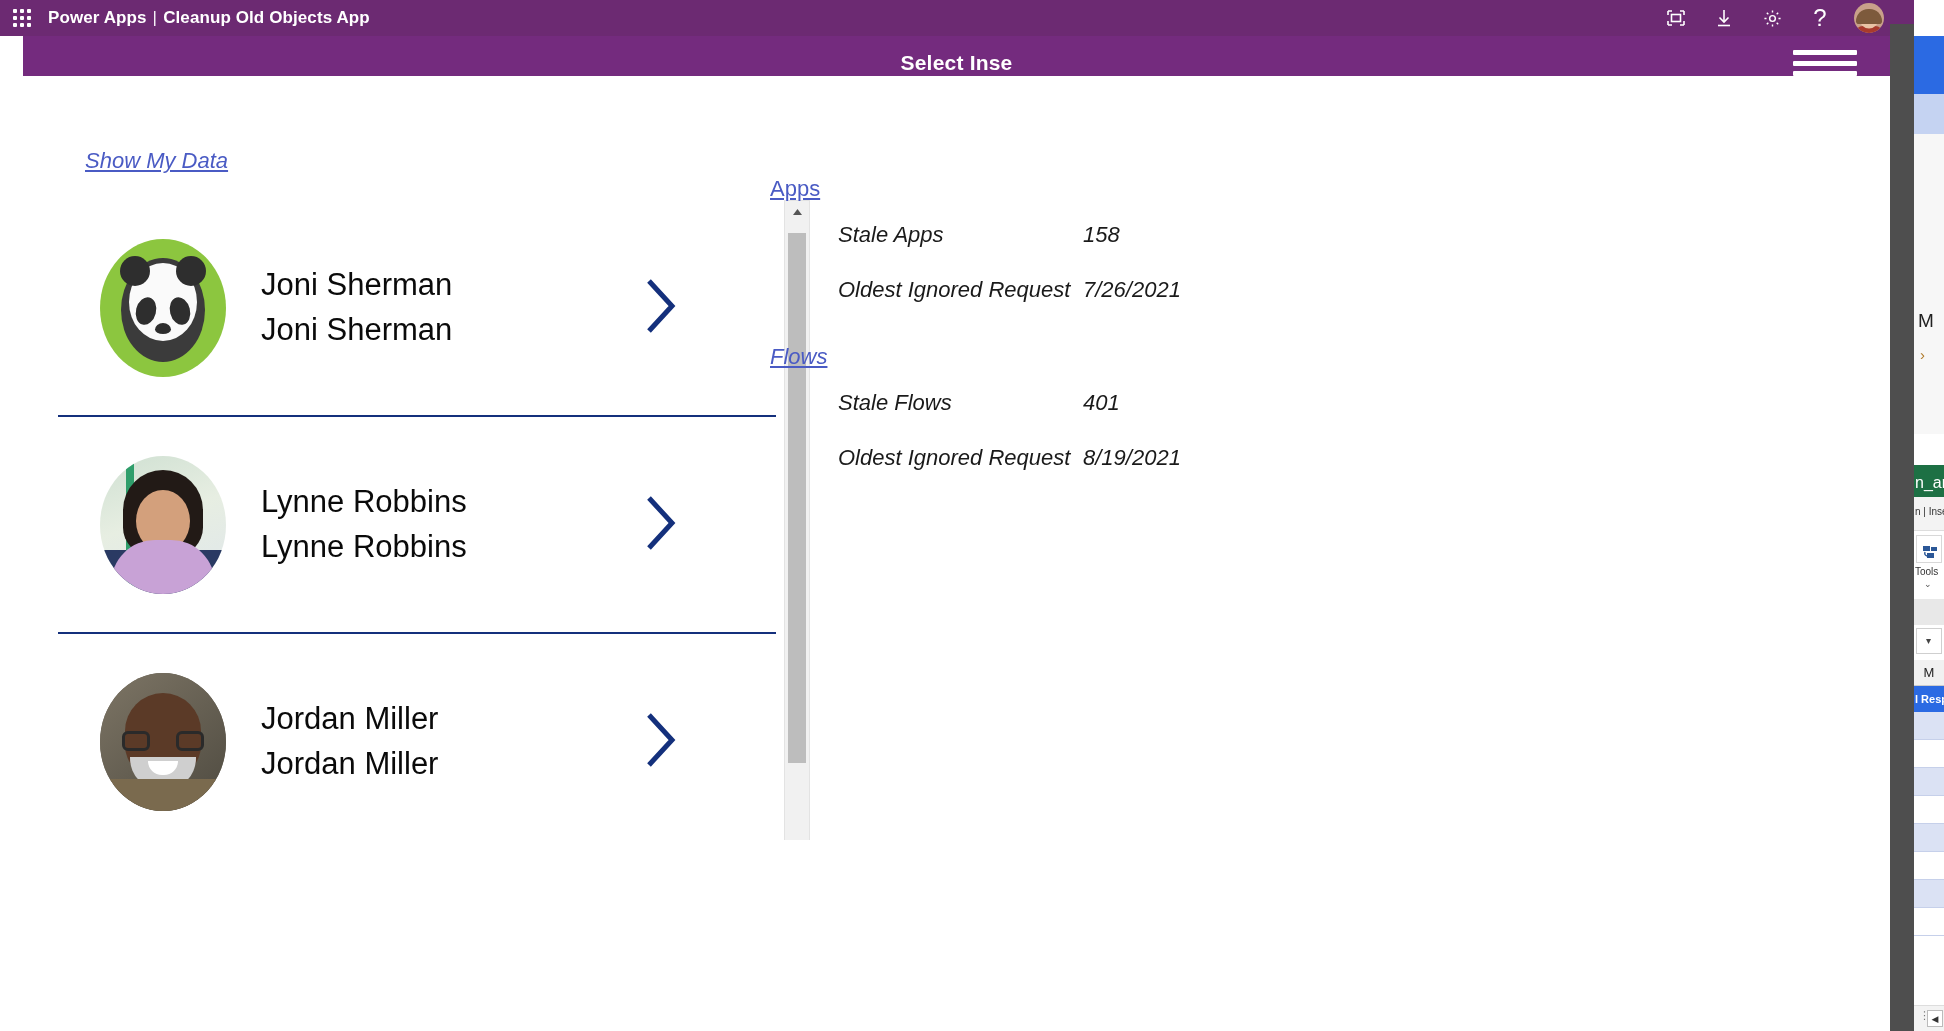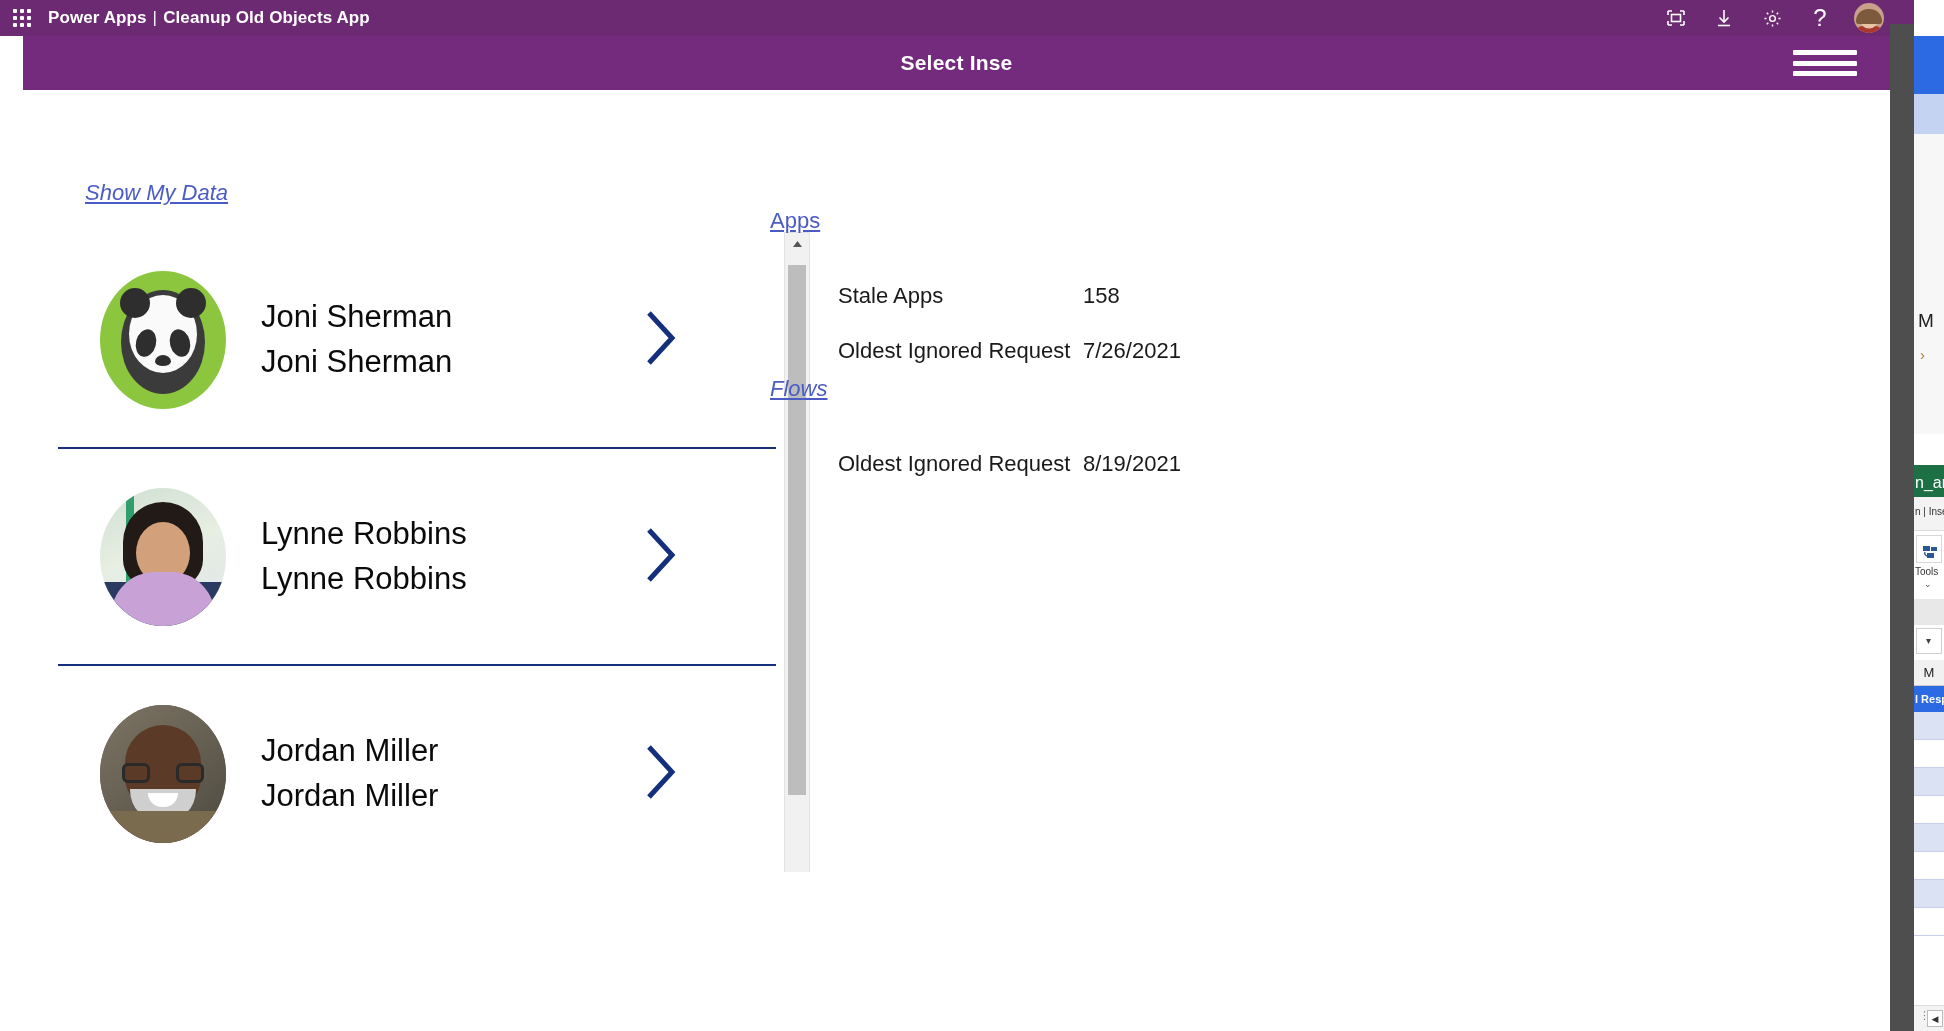--- a/index.html
+++ b/index.html
@@ -74,21 +74,21 @@
   }
   .hamburger {
     position:absolute; right: 33px; top: 50%; transform: translateY(-50%);
     width: 64px; height: 36px; display:flex; flex-direction:column;
     justify-content:space-between; padding: 5px 0; cursor:pointer;
   }
   .hamburger i { display:block; height: 5px; background:#fff; border-radius:1px; width:100%; }
 
   
   .canvas {
-    position:absolute; left: 23px; top: 108px; width: 1867px; height: 764px;
+    position:absolute; left: 23px; top: 76px; width: 1867px; height: 764px;
     background:#fff; overflow:hidden;
   }
 
   .showmydata {
     position:absolute; left: 62px; top: 72px;
     font-size: 22px; font-style: italic; color:#4a5bc4;
     text-decoration: underline; cursor:pointer; white-space:nowrap;
   }
 
   
@@ -178,21 +178,21 @@
 
   
   .detail { position:absolute; left: 747px; top: 100px; width: 1000px; }
   .d-title { font-size: 24px; font-weight: 700; color:#111; margin-bottom: 34px; }
   .d-section-link {
     font-size: 22px; color:#4a5bc4; text-decoration: underline;
     display:inline-block; cursor:pointer; margin-bottom: 20px;
   }
   .d-section-link.italic { font-style: italic; }
   .d-rows { margin-left: 68px; }
-  .d-row { display:flex; align-items:flex-end; height: 55px; }
+  .d-row { display:flex; align-items:flex-start; height: 55px; font-style: italic; }
   .d-label { width: 245px; font-size: 22px; color:#1a1a1a; }
   .d-value { font-size: 22px; color:#1a1a1a; }
   .d-block { margin-bottom: 12px; }
 
   
   .rightstrip { position:absolute; left:1890px; top:0; width:54px; height:1031px; background:#4e4e4e; }
   .rs-top { position:absolute; left:0; top:0; width:54px; height:24px; background:#6c2a72;}
   .rs-win {
     position:absolute; left: 24px; top: 0; width: 30px; height: 1031px;
     background:#ffffff; overflow:hidden; font-size: 11px; color:#333;
@@ -414,20 +414,24 @@
             <div class="d-label">Oldest Ignored Request</div>
             <div class="d-value">7/26/2021</div>
           </div>
         </div>
       </div>
 
       <div class="d-block">
         <div class="d-section-link italic">Flows</div>
         <div class="d-rows">
           <div class="d-row">
+            <div class="d-label">Stale Flows</div>
+            <div class="d-value">401</div>
+          </div>
+          <div class="d-row">
             <div class="d-label">Oldest Ignored Request</div>
             <div class="d-value">8/19/2021</div>
           </div>
         </div>
       </div>
     </div>
 
   </div>
 
   <div class="rightstrip">

